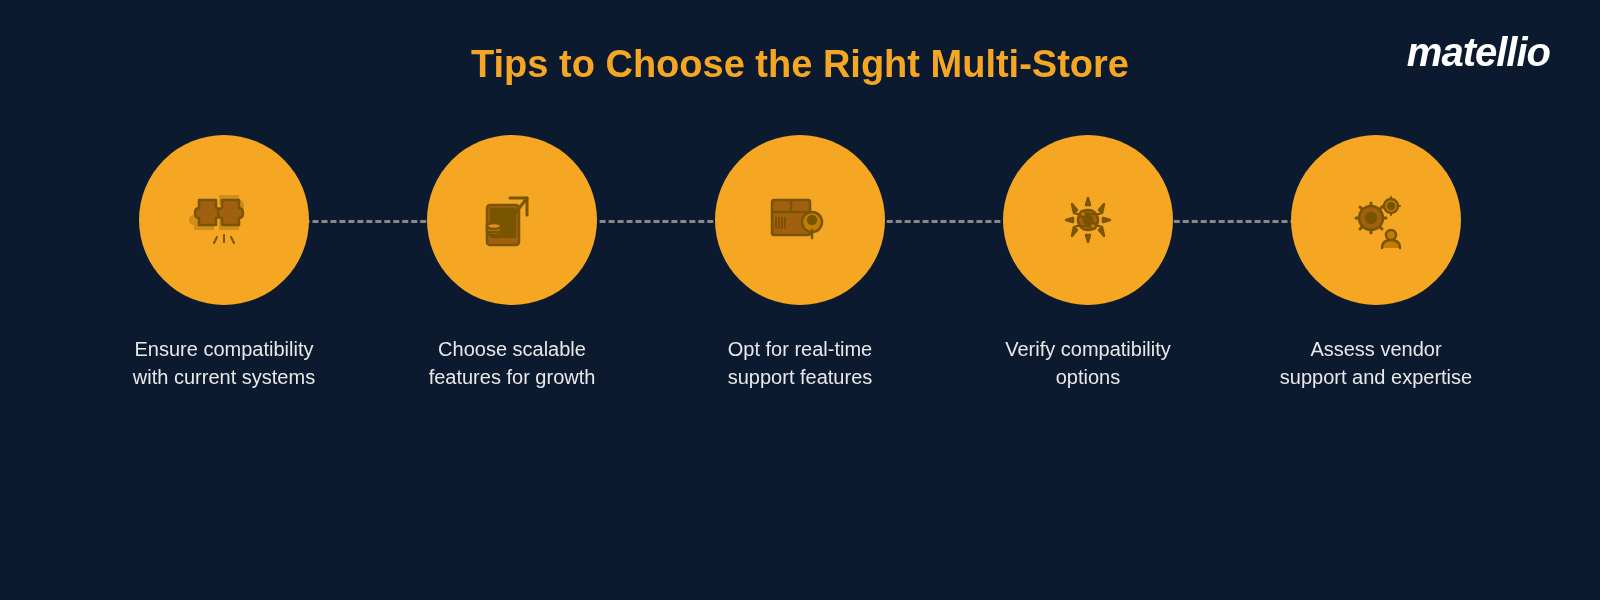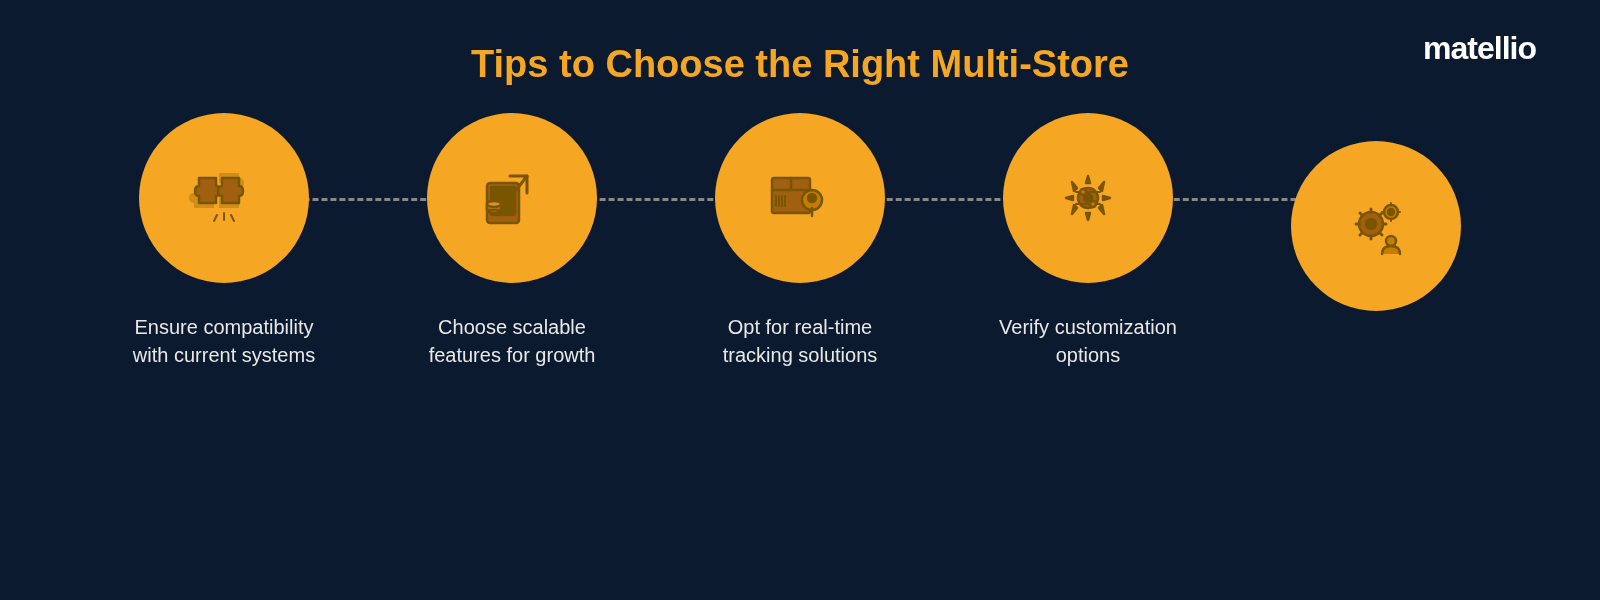--- a/index.html
+++ b/index.html
@@ -19,38 +19,39 @@
       background-color: #0b1a2e;
       display: flex;
       flex-direction: column;
       align-items: center;
       position: relative;
     }
 
     .header {
       text-align: right;
       margin-top: 40px;
-      margin-bottom: 24px;
+      margin-bottom: 46px;
     }
 
     .header h1 {
       color: #f5a623;
       font-size: 38px;
       font-weight: 800;
       line-height: 1.3;
     }
 
     .logo {
       position: absolute;
       top: 30px;
-      right: 64px;
-      font-size: 32px;
+      right: 50px;
+      font-size: 40px;
       font-weight: 900;
       color: white;
       letter-spacing: -1px;
+      font-style: italic;
     }
 
     .logo span {
       color: white;
     }
 
     .content-row {
       display: flex;
       align-items: center;
       justify-content: center;
@@ -185,21 +186,21 @@
             <line x1="19" y1="38" x2="19" y2="48" stroke="#7a5500" stroke-width="2"></line>
             <line x1="22" y1="38" x2="22" y2="48" stroke="#7a5500" stroke-width="2"></line>
             <line x1="25" y1="38" x2="25" y2="48" stroke="#7a5500" stroke-width="2"></line>
 
             <circle cx="52" cy="42" r="10" fill="#c47d00" stroke="#7a5500"></circle>
             <circle cx="52" cy="40" r="4" fill="#7a5500"></circle>
             <line x1="52" y1="50" x2="52" y2="58" stroke="#7a5500" stroke-width="2.5"></line>
           </g>
         </svg>
       </div>
-      <div class="tip-label">Opt for real-time tracking solutions</div>
+      <div class="tip-label">Opt for real-time support features</div>
     </div>
 
     <div class="tip-item">
       <div class="circle">
         <svg viewBox="0 0 80 80">
           <g fill="none" stroke="#7a5500" stroke-width="2.5" stroke-linecap="round" stroke-linejoin="round">
 
             <circle cx="40" cy="40" r="10" fill="#a06010" stroke="#7a5500"></circle>
             <circle cx="40" cy="40" r="4" fill="#7a5500"></circle>
 
@@ -212,21 +213,21 @@
             <path d="M56 24 L51 30 L54 33 Z" fill="#a06010" stroke="#7a5500"></path>
             <path d="M24 56 L29 50 L26 47 Z" fill="#a06010" stroke="#7a5500"></path>
 
             <line x1="28" y1="34" x2="52" y2="34" stroke="#7a5500" stroke-width="2"></line>
             <circle cx="35" cy="34" r="3" fill="#c47d00" stroke="#7a5500"></circle>
             <line x1="28" y1="46" x2="52" y2="46" stroke="#7a5500" stroke-width="2"></line>
             <circle cx="45" cy="46" r="3" fill="#c47d00" stroke="#7a5500"></circle>
           </g>
         </svg>
       </div>
-      <div class="tip-label">Verify customization options</div>
+      <div class="tip-label">Verify compatibility options</div>
     </div>
 
     <div class="tip-item">
       <div class="circle">
         <svg viewBox="0 0 80 80">
           <g fill="none" stroke="#7a5500" stroke-width="2.5" stroke-linecap="round" stroke-linejoin="round">
 
             <circle cx="35" cy="38" r="12" fill="#a06010" stroke="#7a5500"></circle>
             <circle cx="35" cy="38" r="5" fill="#7a5500"></circle>
 
@@ -244,16 +245,17 @@
             <line x1="55" y1="17" x2="55" y2="19" stroke="#7a5500" stroke-width="2"></line>
             <line x1="55" y1="33" x2="55" y2="35" stroke="#7a5500" stroke-width="2"></line>
             <line x1="46" y1="26" x2="48" y2="26" stroke="#7a5500" stroke-width="2"></line>
             <line x1="62" y1="26" x2="64" y2="26" stroke="#7a5500" stroke-width="2"></line>
 
             <circle cx="55" cy="55" r="5" fill="#c47d00" stroke="#7a5500"></circle>
             <path d="M46 68 Q46 60 55 60 Q64 60 64 68" fill="#c47d00" stroke="#7a5500"></path>
           </g>
         </svg>
       </div>
+      <div class="tip-label">Assess vendor support and expertise</div>
     </div>
 
   </div>
 </div>
 
 </body></html>

